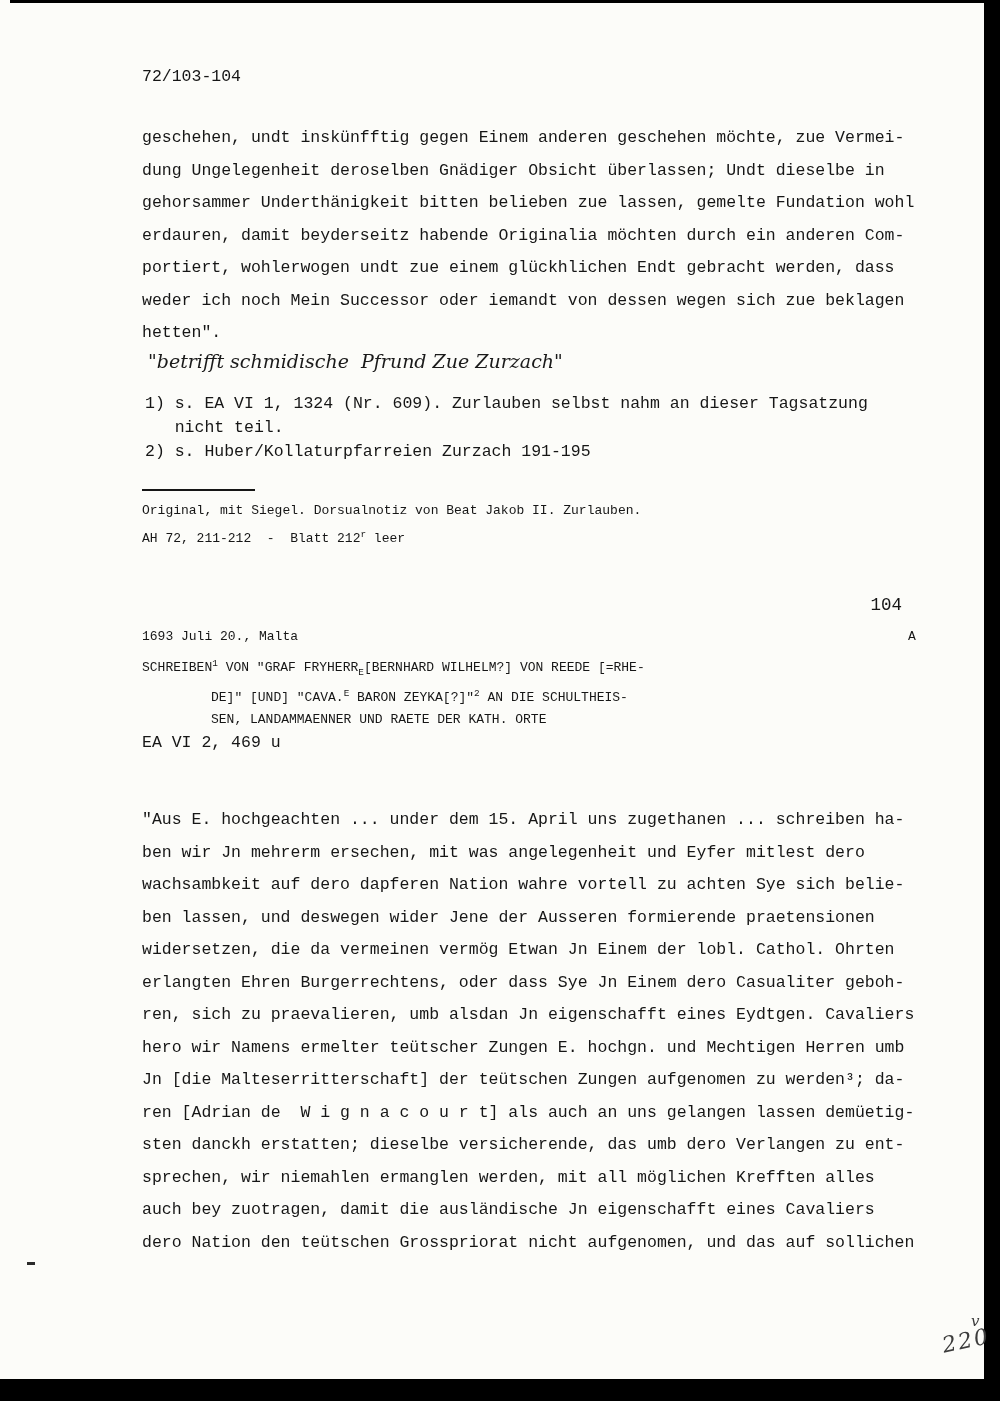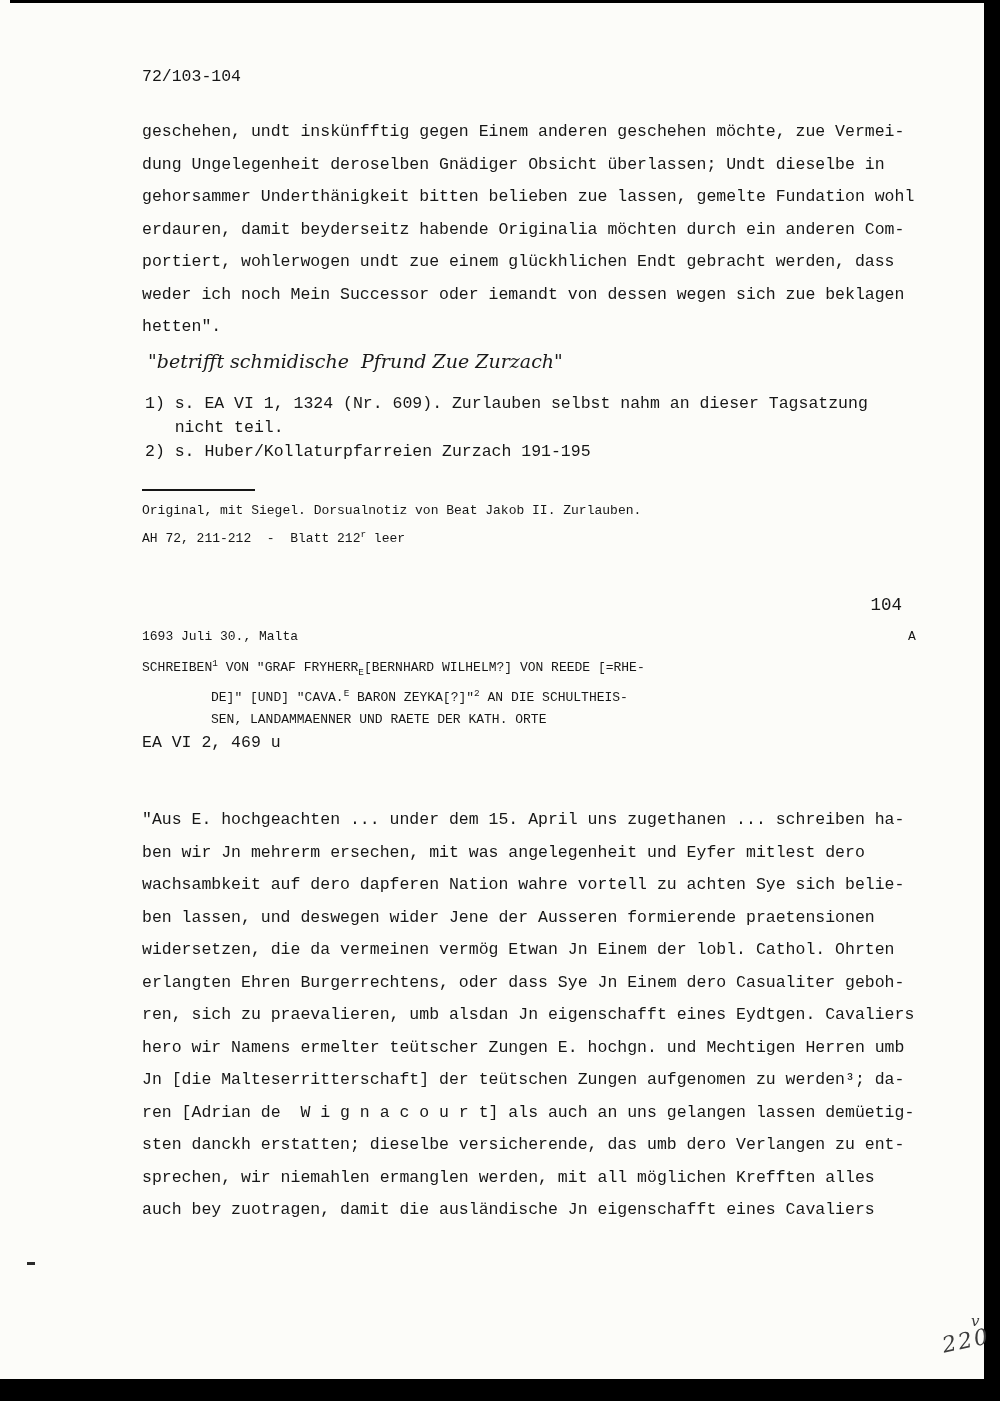--- a/index.html
+++ b/index.html
@@ -15,21 +15,21 @@
     font-size:16.5px; line-height:32.5px; color:#161616;
   }
   .mono-block {
     position:absolute; font-family:"Liberation Mono", monospace;
     font-size:13px; line-height:21.5px; color:#161616;
   }
   sup { font-size:0.72em; vertical-align:super; }
   sub { font-size:0.72em; vertical-align:sub; }
 
   .folio        { left:142px; top:66px; line-height:22px; }
-  .quote1       { left:142px; top:116px; width:820px; }
+  .quote1       { left:142px; top:122px; width:820px; }
   .hand {
     position:absolute; left:148px; top:348px;
     font-family:"DejaVu Serif", serif; font-style:italic;
     font-size:19px; line-height:26px; color:#1a1a1a; white-space:pre;
   }
   .footnotes    { left:145px; top:392px; line-height:24px; }
   .rule {
     position:absolute; left:142px; top:489px; width:113px; height:2px;
     background:#161616;
   }
@@ -92,21 +92,21 @@
 
   <div class="rule"></div>
 
   <div class="mono-block provenance">
     <div class="line">Original, mit Siegel. Dorsualnotiz von Beat Jakob II. Zurlauben.</div>
     <div class="line"><span>AH 72, 211-212  -  Blatt 212</span><sup>r</sup><span> leer</span></div>
   </div>
 
   <div class="mono-block entry-number">104</div>
 
-  <div class="mono-block dateline">1693 Juli 30., Malta</div>
+  <div class="mono-block dateline">1693 Juli 20., Malta</div>
   <div class="mono-block margin-letter">A</div>
 
   <div class="mono-block heading">
     <div class="line"><span>SCHREIBEN</span><sup>1</sup><span> VON "GRAF FRYHERR</span><sub>E</sub><span>[BERNHARD WILHELM?] VON REEDE [=RHE-</span></div>
     <div class="line indent"><span>DE]" [UND] "CAVA.</span><sup>E</sup><span> BARON ZEYKA[?]"</span><sup>2</sup><span> AN DIE SCHULTHEIS-</span></div>
     <div class="line indent">SEN, LANDAMMAENNER UND RAETE DER KATH. ORTE</div>
   </div>
 
   <div class="it-block source">EA VI 2, 469 u</div>
 
@@ -117,18 +117,19 @@
     <div class="line">ben lassen, und deswegen wider Jene der Ausseren formierende praetensionen</div>
     <div class="line">widersetzen, die da vermeinen vermög Etwan Jn Einem der lobl. Cathol. Ohrten</div>
     <div class="line">erlangten Ehren Burgerrechtens, oder dass Sye Jn Einem dero Casualiter geboh-</div>
     <div class="line">ren, sich zu praevalieren, umb alsdan Jn eigenschafft eines Eydtgen. Cavaliers</div>
     <div class="line">hero wir Namens ermelter teütscher Zungen E. hochgn. und Mechtigen Herren umb</div>
     <div class="line">Jn [die Malteserritterschaft] der teütschen Zungen aufgenomen zu werden³; da-</div>
     <div class="line">ren [Adrian de  W i g n a c o u r t] als auch an uns gelangen lassen demüetig-</div>
     <div class="line">sten danckh erstatten; dieselbe versicherende, das umb dero Verlangen zu ent-</div>
     <div class="line">sprechen, wir niemahlen ermanglen werden, mit all möglichen Krefften alles</div>
     <div class="line">auch bey zuotragen, damit die ausländische Jn eigenschafft eines Cavaliers</div>
+    <div class="line">dero Nation den teütschen Grosspriorat nicht aufgenomen, und das auf sollichen</div>
   </div>
 
   <div class="pencil-v">v</div>
   <div class="pencil">220</div>
 
 </div>
 
 </body></html>

